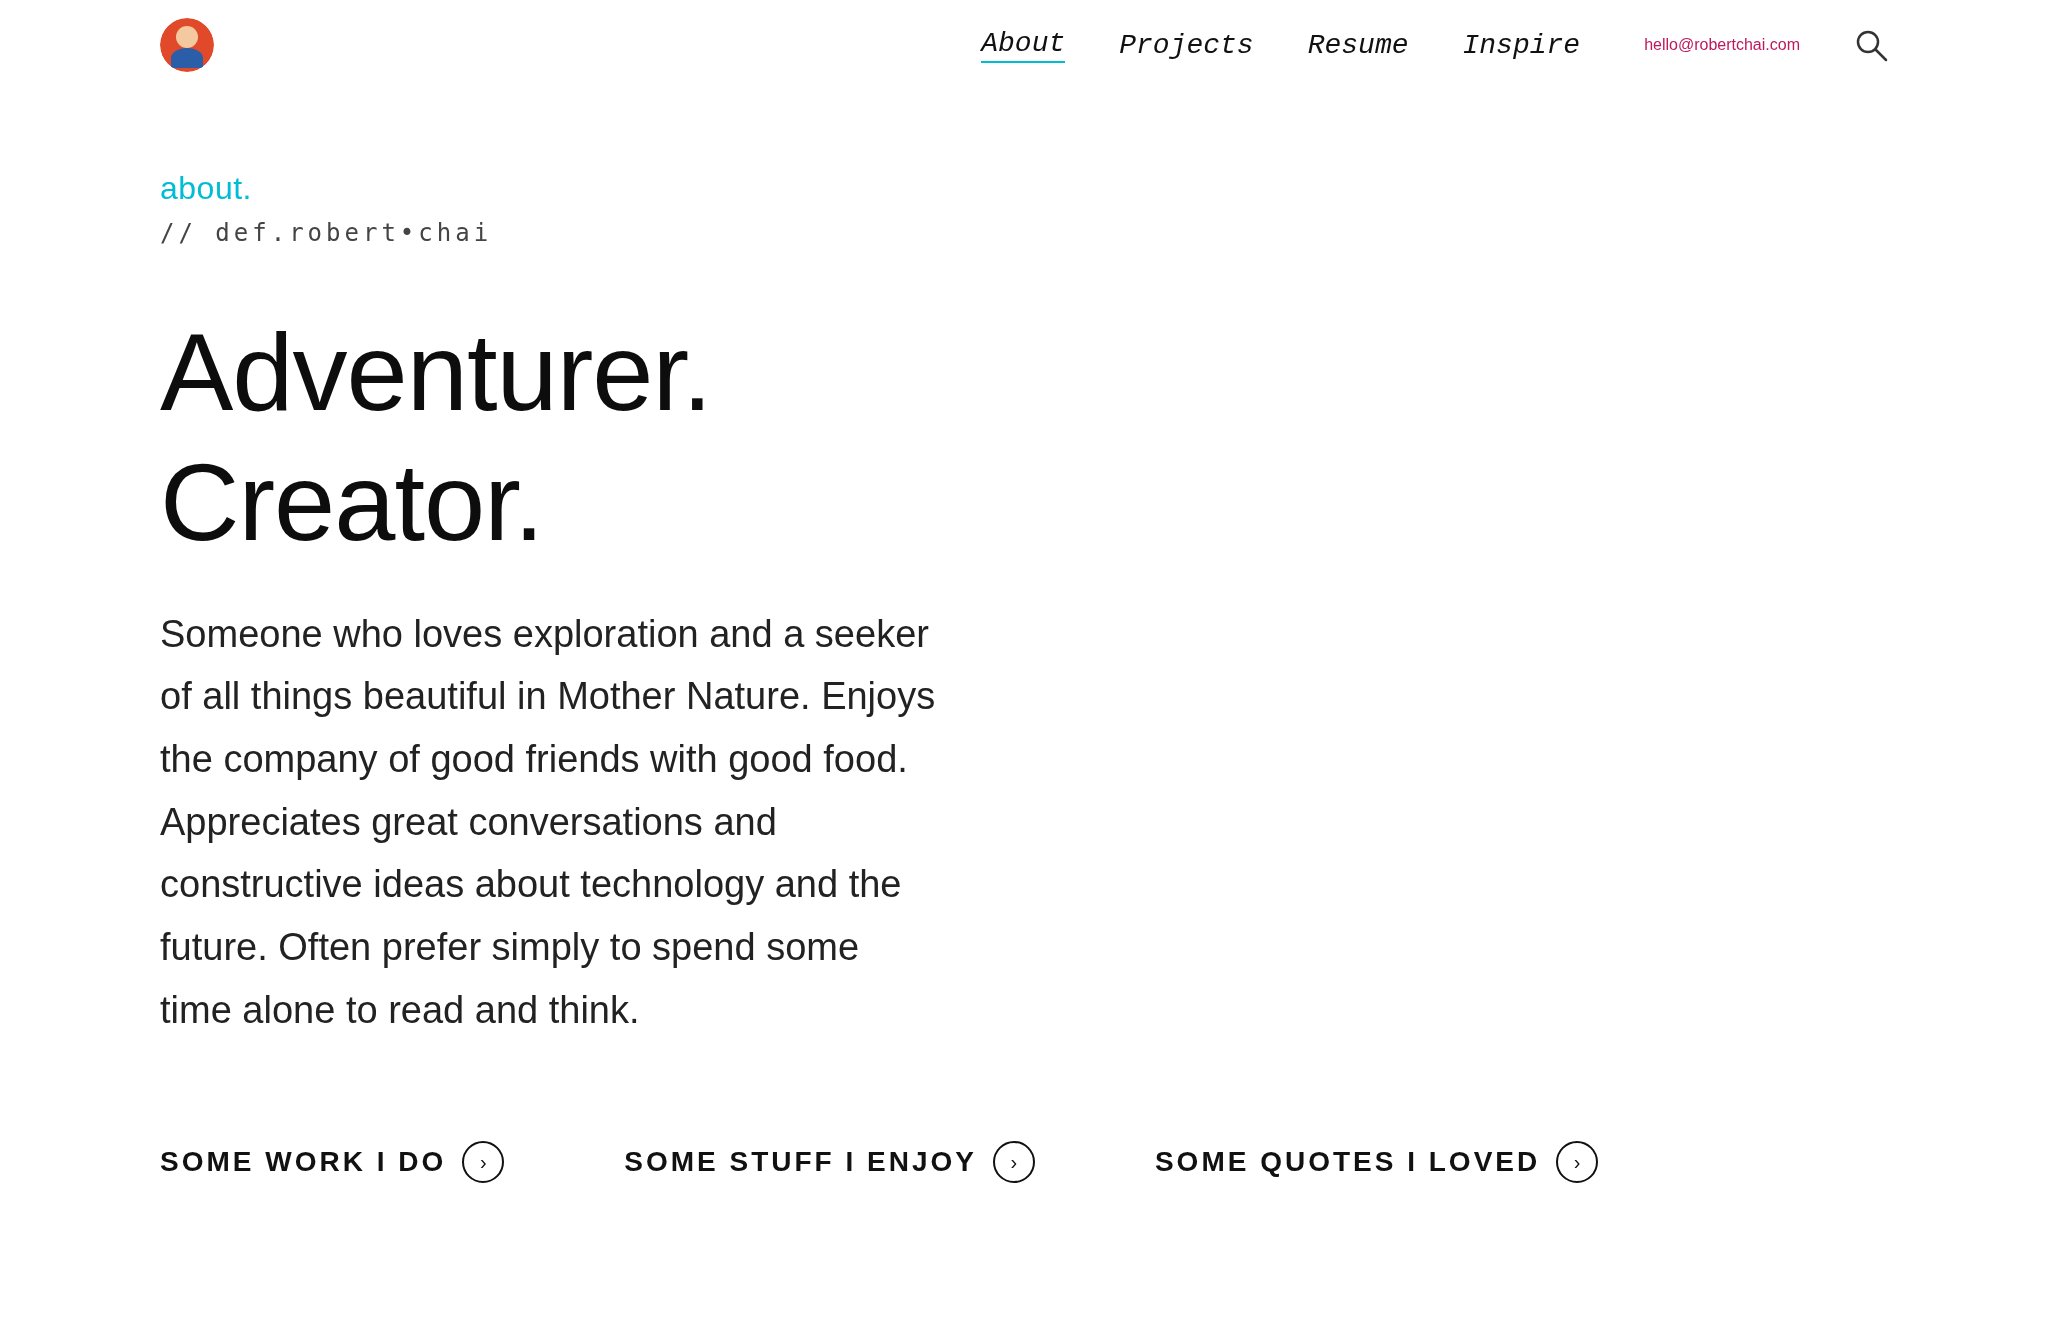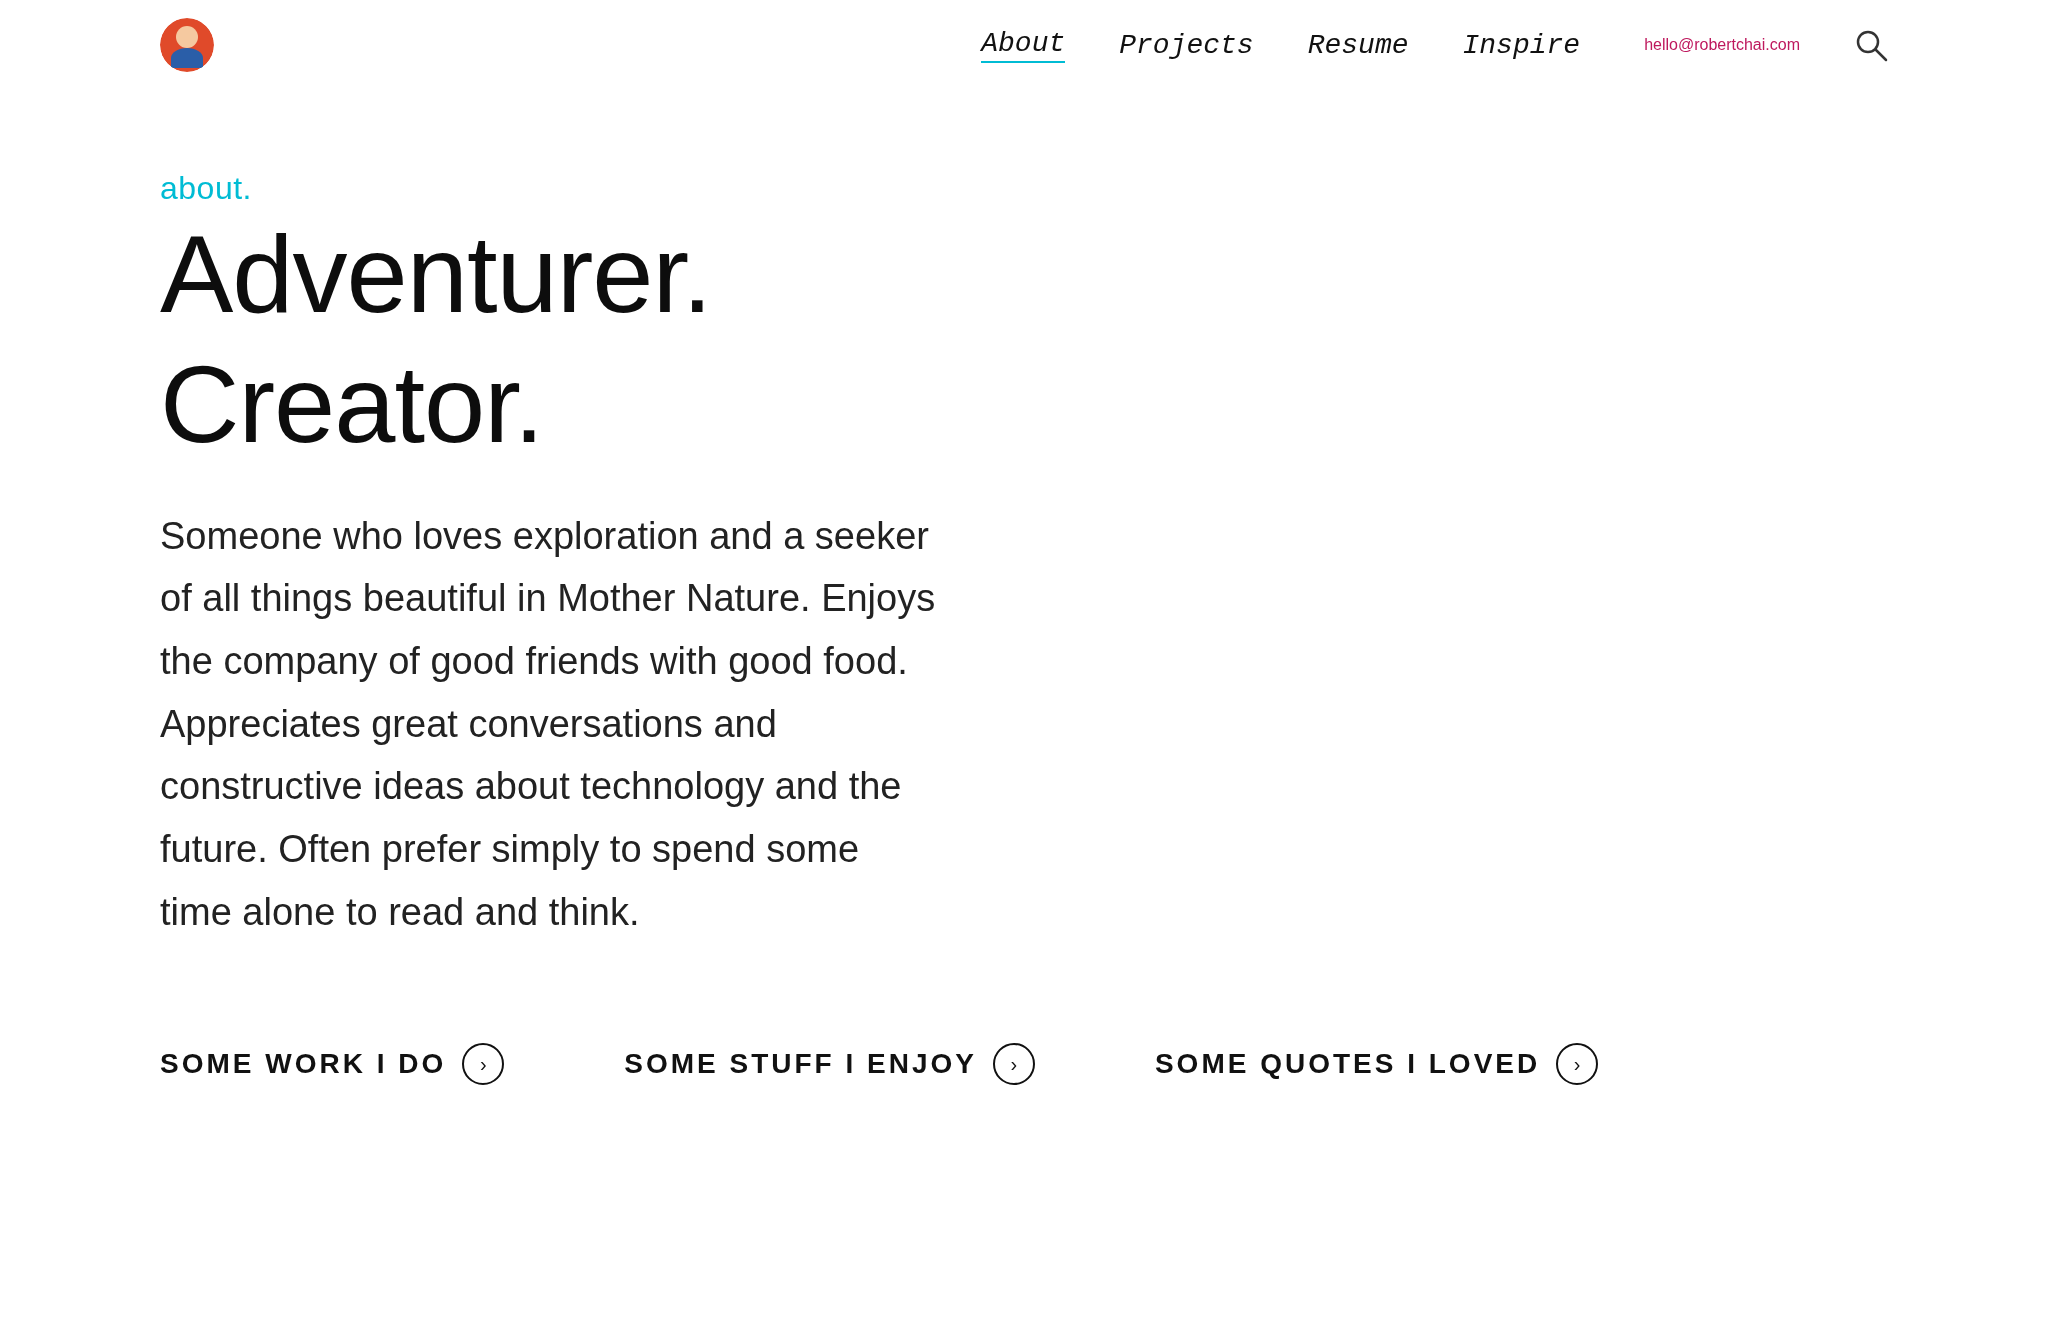--- a/index.html
+++ b/index.html
@@ -104,21 +104,21 @@
 
     
     main {
       padding: 80px 160px 100px;
     }
 
     .page-label {
       font-size: 32px;
       font-weight: 400;
       color: #00bcd4;
-      margin-bottom: 2px;
+      margin-bottom: 12px;
       letter-spacing: 0.5px;
     }
 
     .def-line {
       font-size: 24px;
       color: #444444;
       letter-spacing: 4px;
       font-family: monospace;
       margin-bottom: 60px;
     }
@@ -202,20 +202,21 @@
       <svg width="34" height="34" viewBox="0 0 34 34">
         <circle cx="14" cy="14" r="10" stroke="#333" stroke-width="2.5" fill="none"></circle>
         <line x1="22" y1="22" x2="32" y2="32" stroke="#333" stroke-width="2.5" stroke-linecap="round"></line>
       </svg>
     </button>
   </nav>
 </header>
 
 <main>
   <div class="page-label">about.</div>
+  <div class="def-line">// def.robert•chai</div>
 
   <h1 class="hero-heading">
     <span>Adventurer.</span><br>
     <span>Creator.</span><br>
   </h1>
 
   <p class="bio-text">Someone who loves exploration and a seeker of all things beautiful in Mother Nature. Enjoys the company of good friends with good food. Appreciates great conversations and constructive ideas about technology and the future. Often prefer simply to spend some time alone to read and think.</p>
 
   <div class="bottom-links">
     <div class="bottom-link-item">

